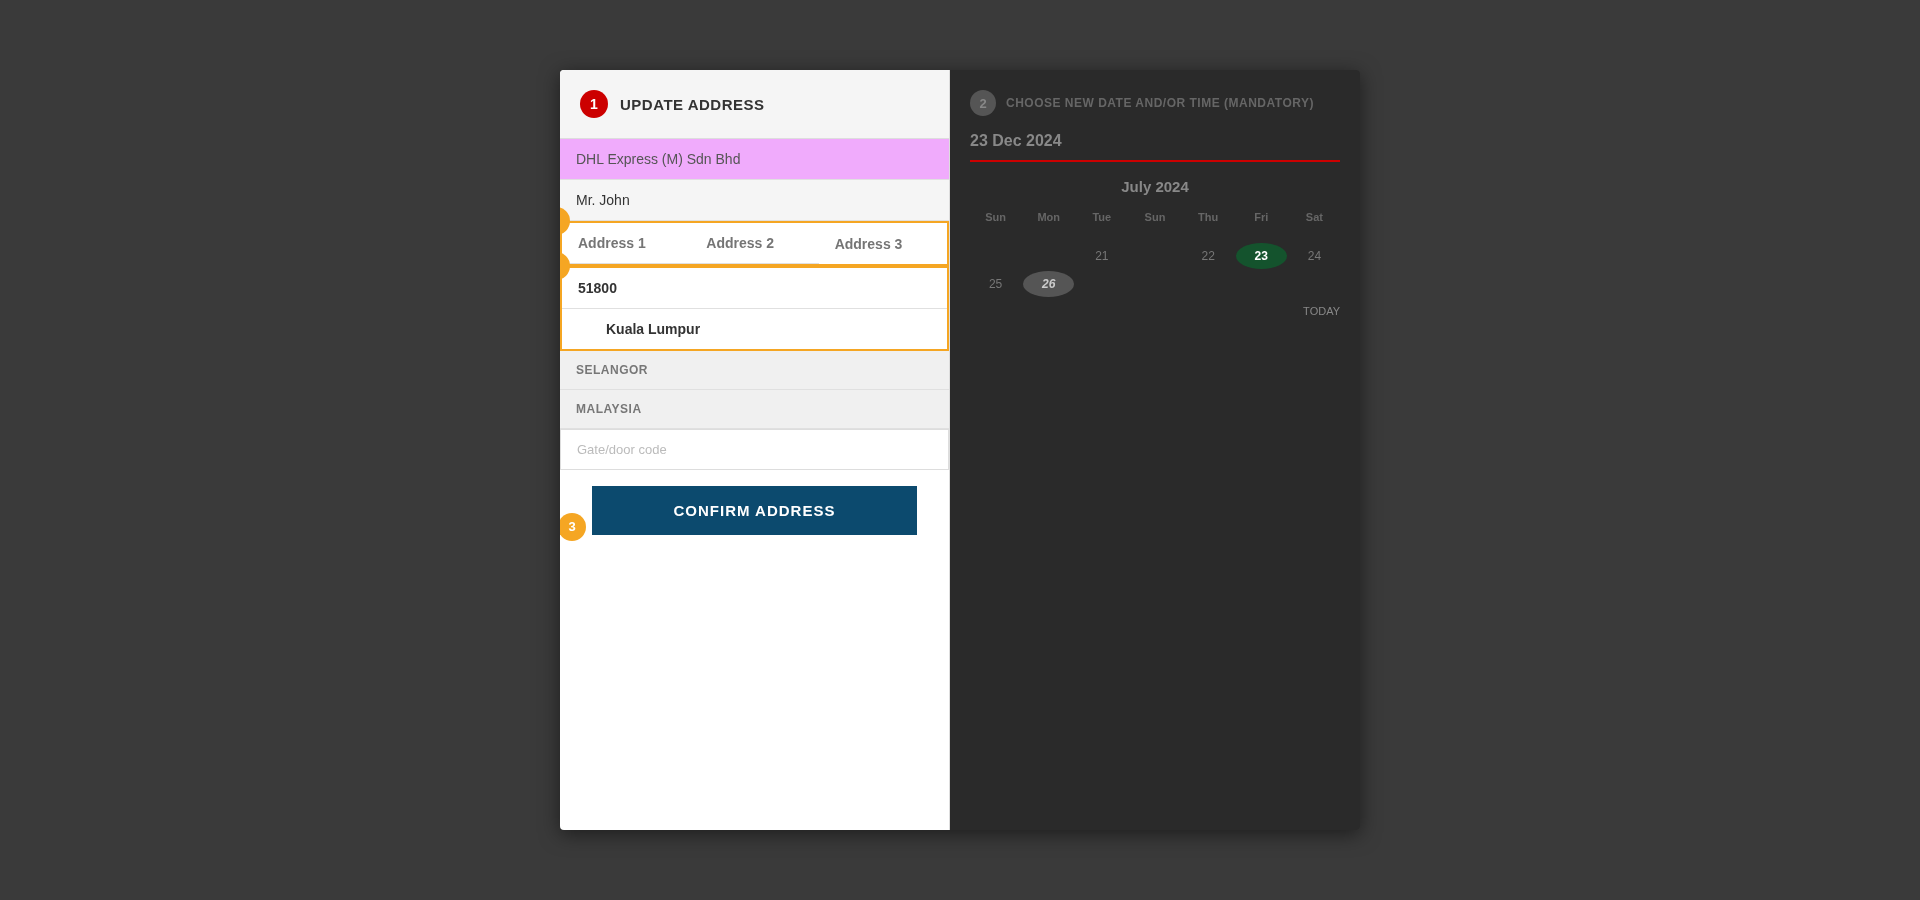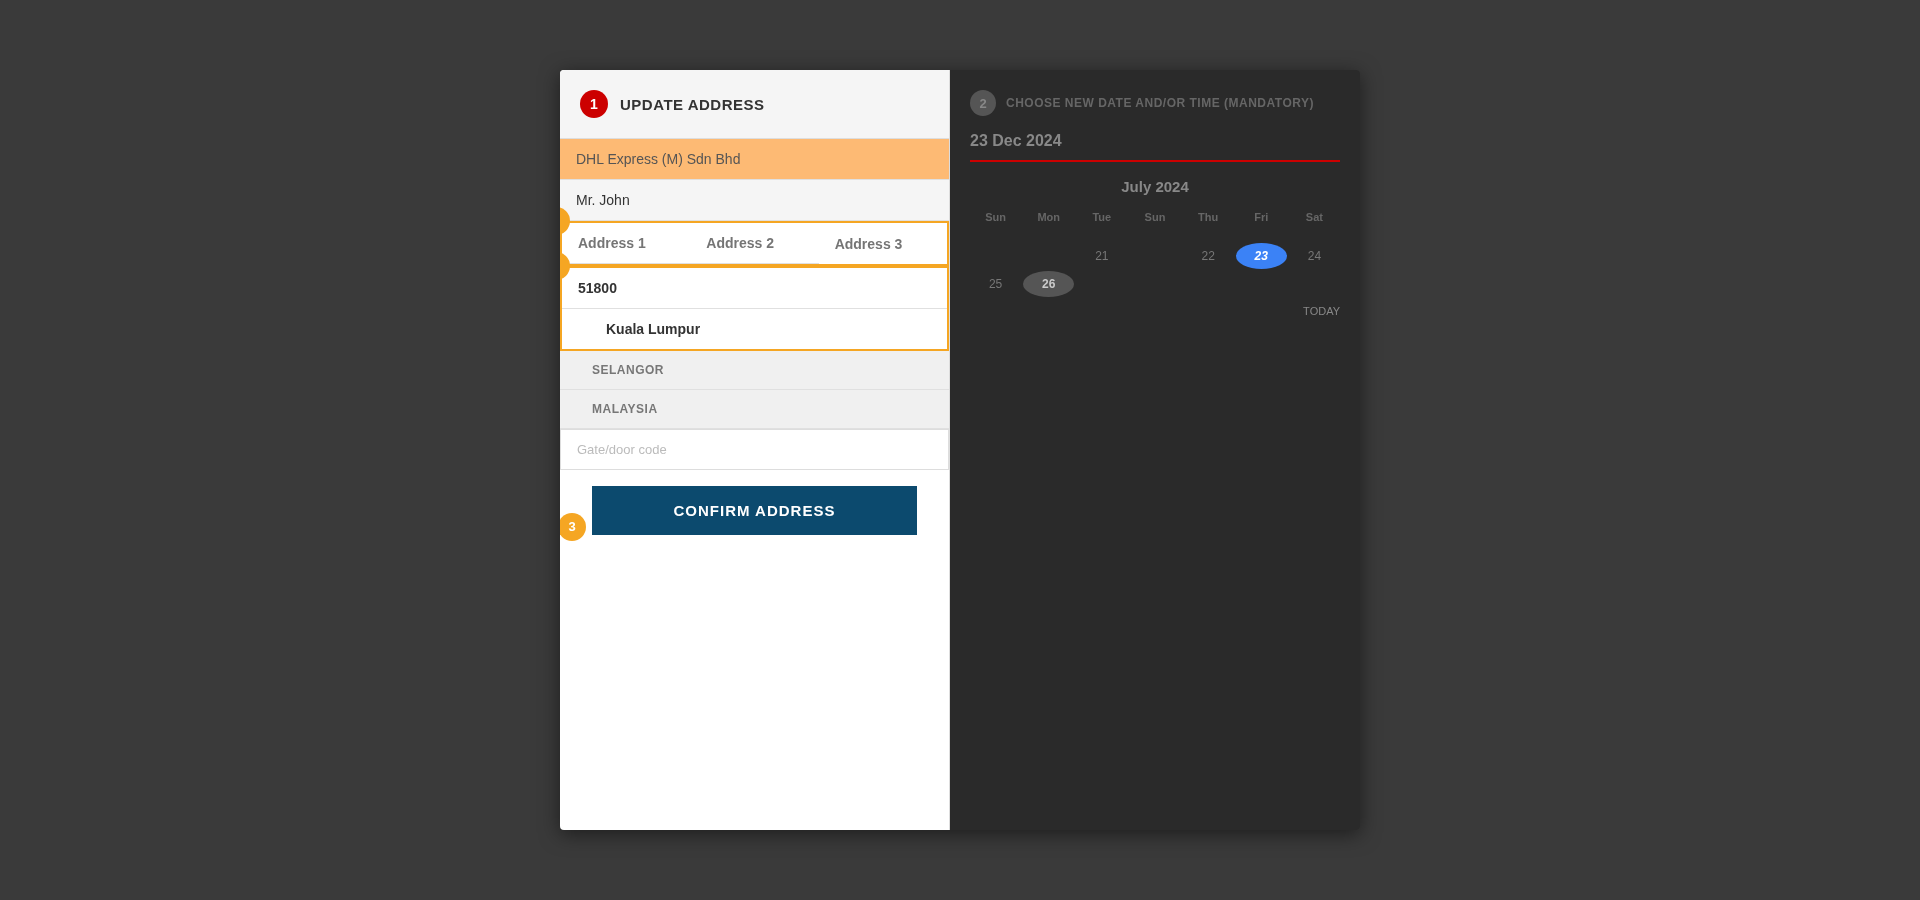--- a/index.html
+++ b/index.html
@@ -62,21 +62,21 @@
       padding: 0;
     }
     .form-field {
       padding: 12px 16px;
       border-bottom: 1px solid #e0e0e0;
       font-size: 14px;
       color: #333;
       background: #f5f5f5;
     }
     .form-field.readonly {
-      background: #fdba74;
+      background: #f0abfc;
       color: #555;
     }
     .address-group {
       border: 2px solid #f5a623;
       margin: 0 0;
       position: relative;
     }
     .address-group-inner {
       display: flex;
     }
@@ -124,21 +124,21 @@
       color: #333;
       background: #fff;
       outline: none;
       width: 100%;
     }
     .zip-field:last-child {
       border-bottom: none;
       padding-left: 44px;
     }
     .static-field {
-      padding: 12px 32px;
+      padding: 12px 16px;
       border-bottom: 1px solid #e0e0e0;
       font-size: 12px;
       font-weight: bold;
       color: #777;
       background: #f0f0f0;
       letter-spacing: 0.5px;
       text-transform: uppercase;
     }
     .gate-input {
       padding: 12px 16px;
@@ -244,27 +244,27 @@
       text-align: center;
       font-size: 12px;
       color: #777;
       padding: 6px 2px;
     }
     .cal-day.today {
       background: #555;
       color: #ccc;
       font-weight: bold;
       border-radius: 50%;
+      font-style: italic;
     }
     .cal-day.highlighted {
-      background: #3b82f6;
-      color: #fff;
-      font-weight: bold;
-      border-radius: 50%;
-      font-style: italic;
+      background: #14532d;
+      color: #fff;
+      font-weight: bold;
+      border-radius: 50%;
     }
     .cal-day.empty { color: transparent; }
     .today-label {
       text-align: right;
       font-size: 11px;
       color: #888;
       margin-top: 8px;
     }
     .address-group-wrapper {
       position: relative;

